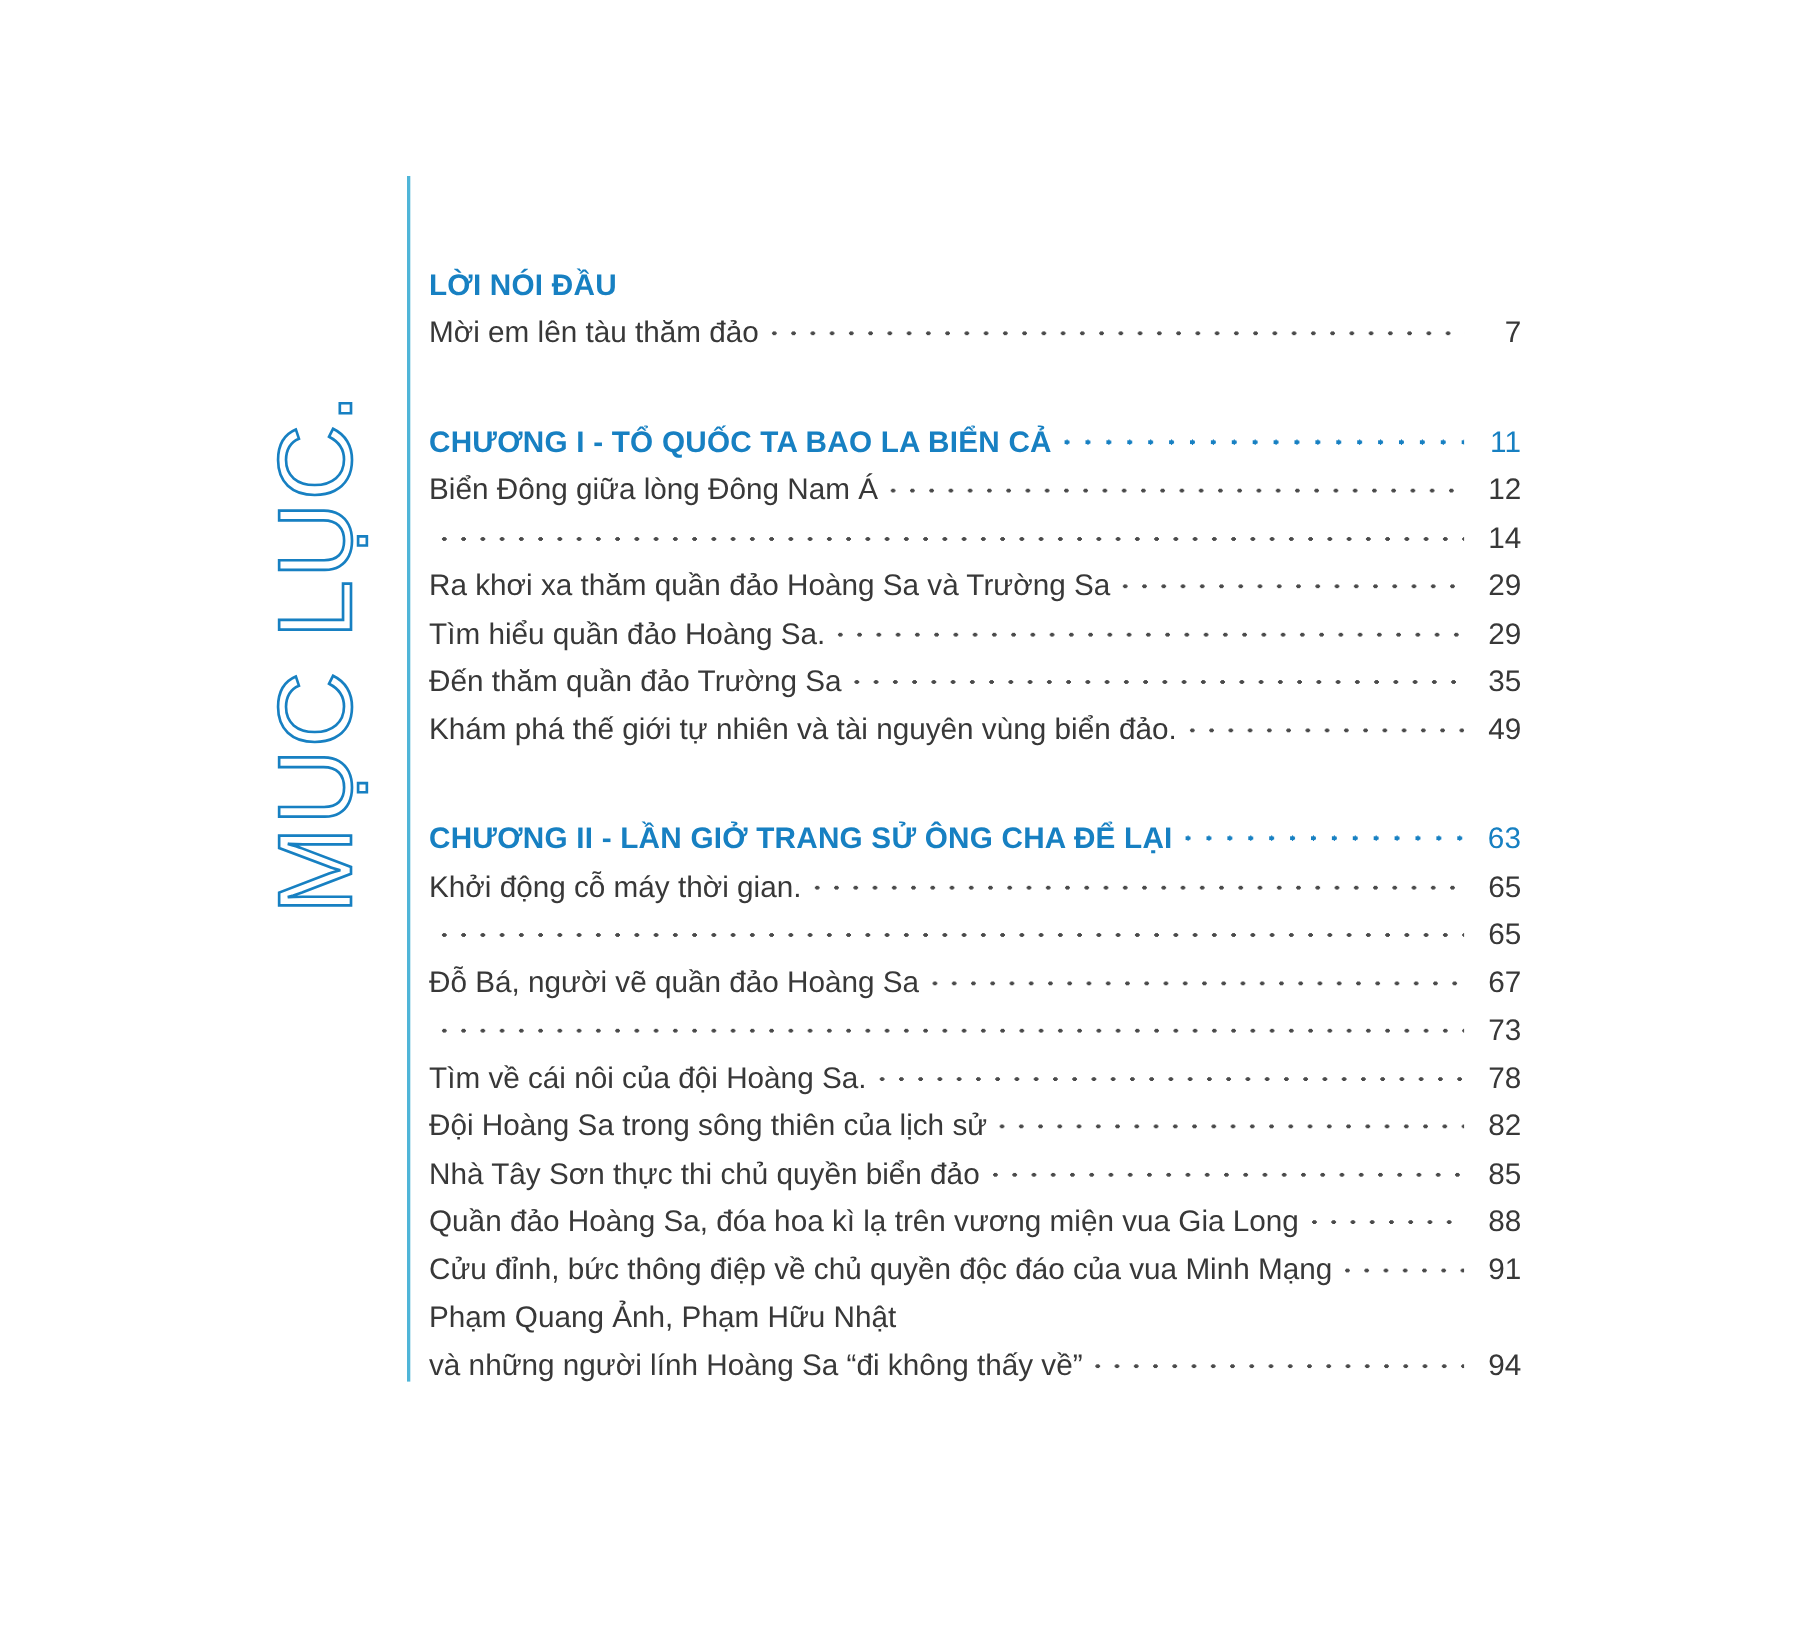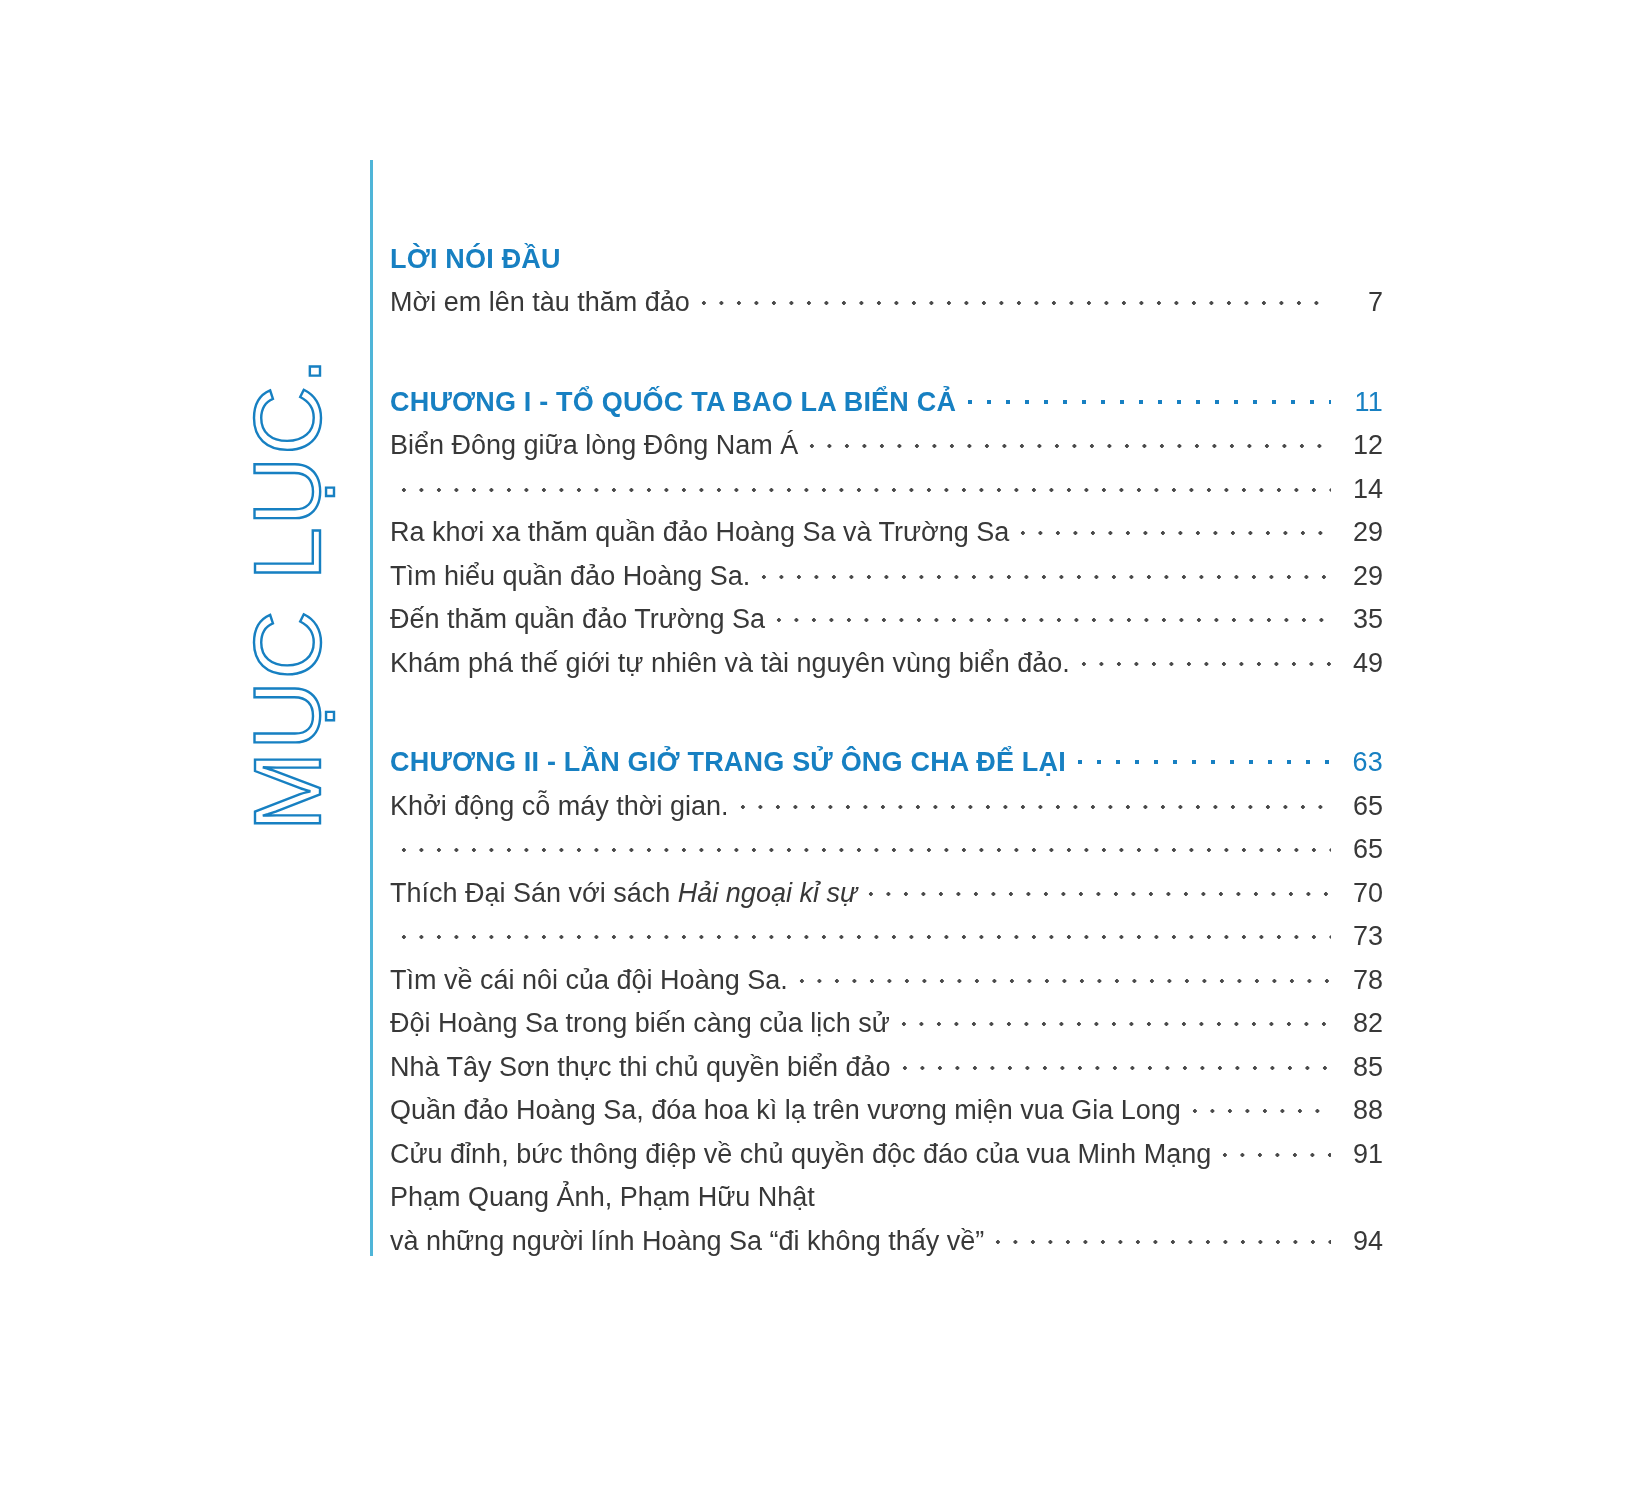--- a/index.html
+++ b/index.html
@@ -110,35 +110,35 @@
       <div class="row">
         <span class="label"><span>Khởi động cỗ máy thời gian.</span></span>
         <div class="leader"></div>
         <span class="page-num">65</span>
       </div>
       <div class="row">
         <div class="leader"></div>
         <span class="page-num">65</span>
       </div>
       <div class="row">
-        <span class="label"><span>Thích Đại Sán với sách </span><span class="it">Hải ngoại kỉ sự</span><span> </span></span>
+        <span class="label"><span>Đỗ Bá, người vẽ quần đảo Hoàng Sa </span></span>
         <div class="leader"></div>
-        <span class="page-num">70</span>
+        <span class="page-num">67</span>
       </div>
       <div class="row">
         <div class="leader"></div>
         <span class="page-num">73</span>
       </div>
       <div class="row">
         <span class="label"><span>Tìm về cái nôi của đội Hoàng Sa.</span></span>
         <div class="leader"></div>
         <span class="page-num">78</span>
       </div>
       <div class="row">
-        <span class="label"><span>Đội Hoàng Sa trong biến càng của lịch sử </span></span>
+        <span class="label"><span>Đội Hoàng Sa trong sông thiên của lịch sử </span></span>
         <div class="leader"></div>
         <span class="page-num">82</span>
       </div>
       <div class="row">
         <span class="label"><span>Nhà Tây Sơn thực thi chủ quyền biển đảo </span></span>
         <div class="leader"></div>
         <span class="page-num">85</span>
       </div>
       <div class="row">
         <span class="label"><span>Quần đảo Hoàng Sa, đóa hoa kì lạ trên vương miện vua Gia Long </span></span>

